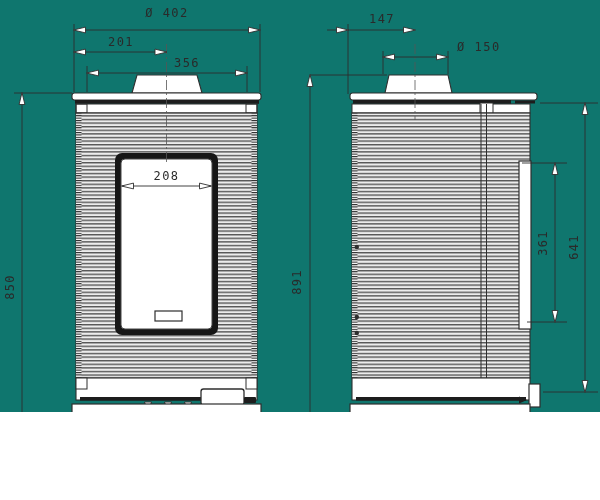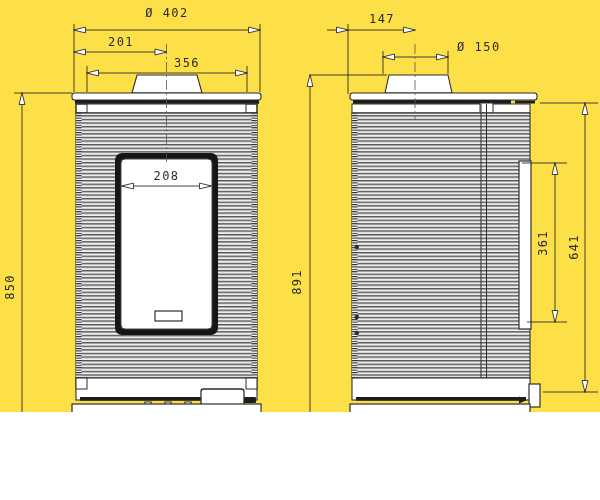--- a/index.html
+++ b/index.html
@@ -1,16 +1,16 @@
 <!DOCTYPE html>
 <html><head>
 <meta charset="utf-8">
 <style>
   html,body{margin:0;padding:0;background:#ffffff;}
-  .canvas{position:relative;width:600px;height:412px;background:#fde047;overflow:hidden;
+  .canvas{position:relative;width:600px;height:412px;background:#0f766e;overflow:hidden;
           font-family:"DejaVu Sans Mono","Liberation Mono",monospace;}
   svg{display:block;}
   text{font-family:"DejaVu Sans Mono","Liberation Mono",monospace;
        font-size:12px;letter-spacing:1.5px;fill:#2a2a2a;}
   text.rot{letter-spacing:1.2px;}
 </style>
 </head>
 <body>
 
 <div class="canvas">

